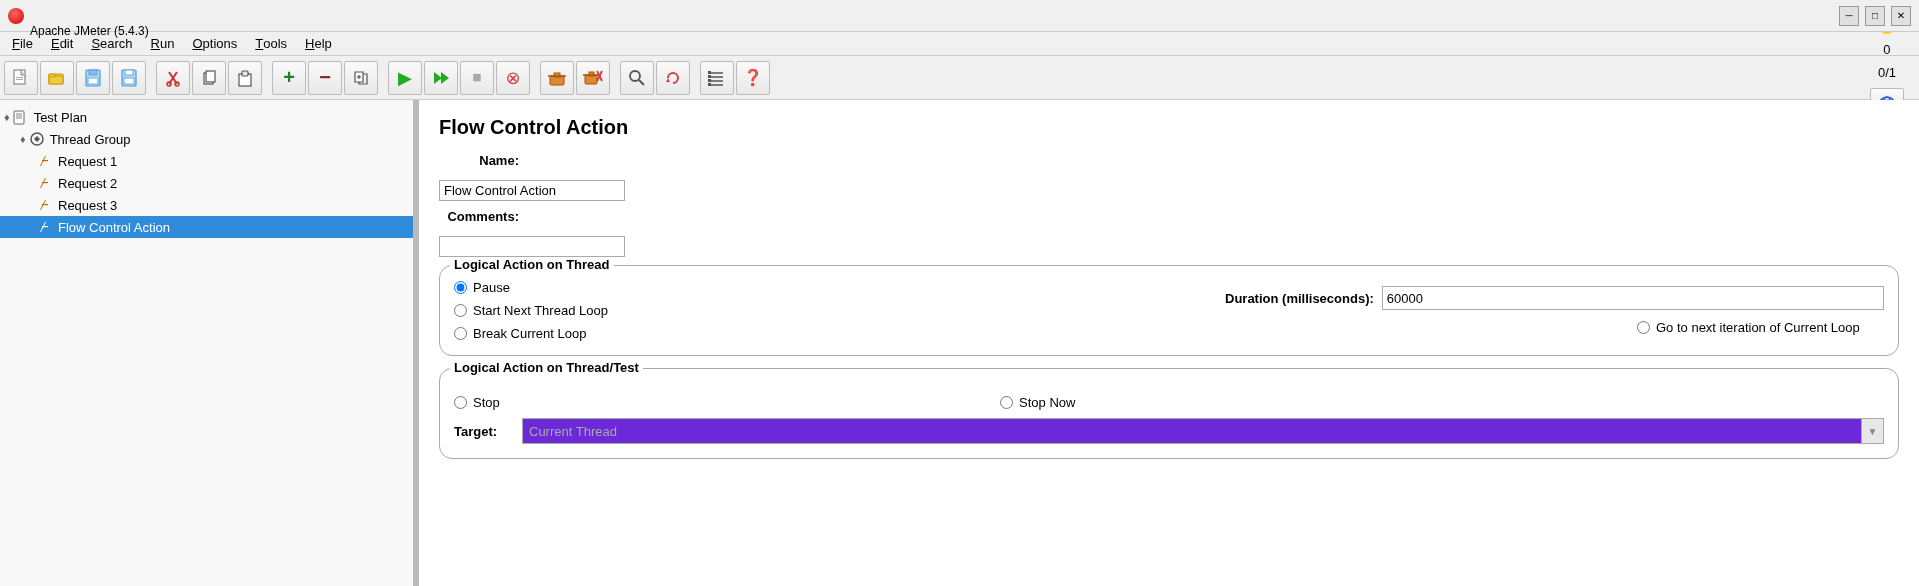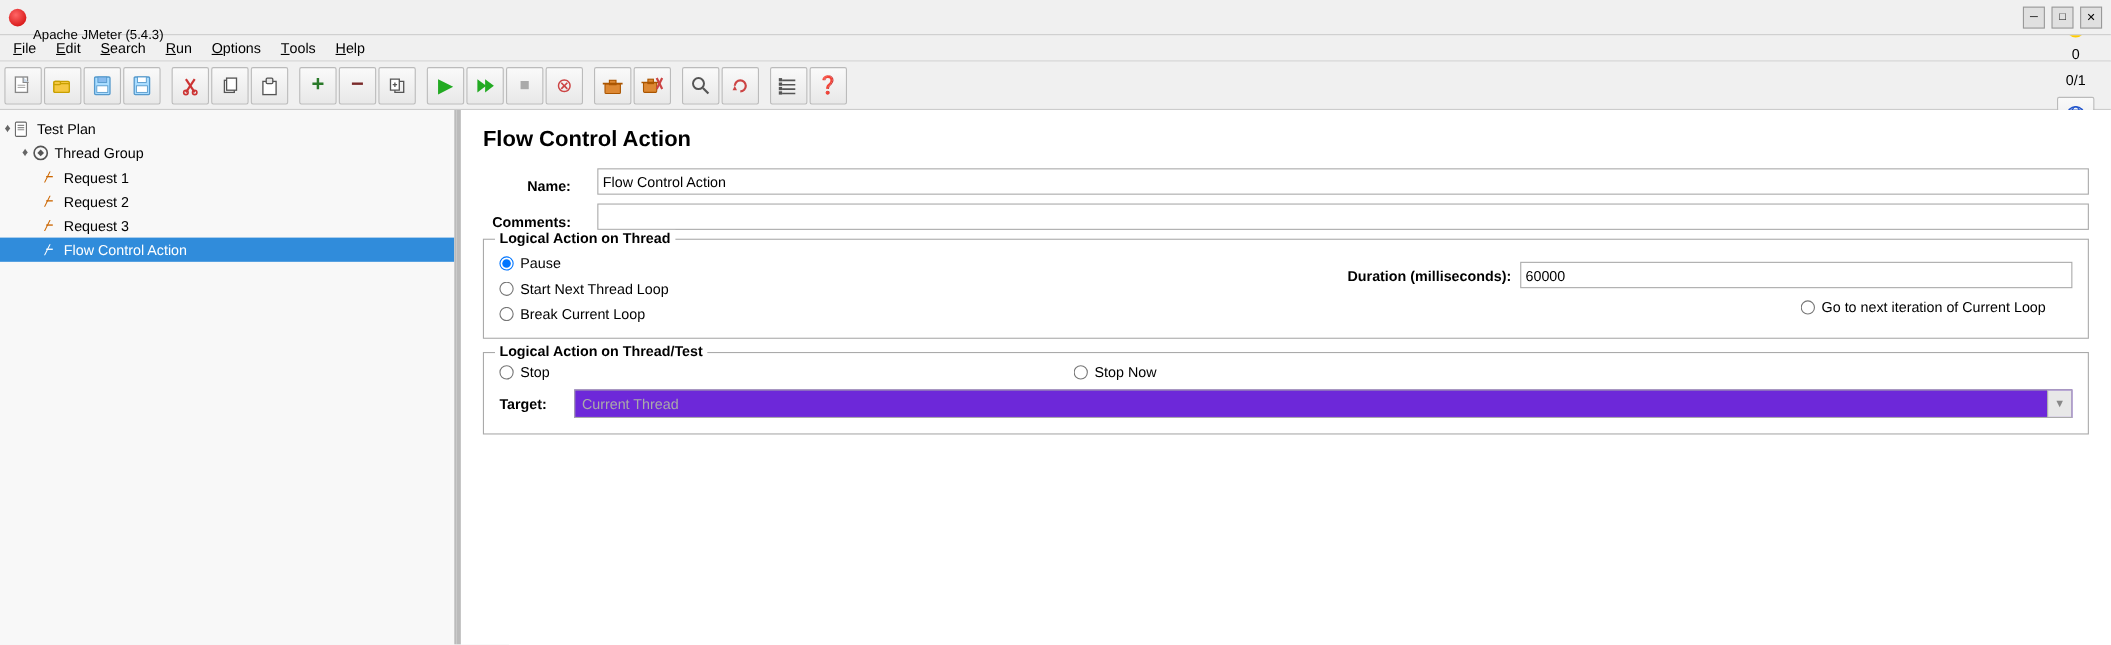--- a/index.html
+++ b/index.html
@@ -158,42 +158,43 @@
       overflow: auto;
     }
     .panel-title {
       font-size: 20px;
       font-weight: bold;
       margin-bottom: 14px;
       color: #000;
     }
     .field-row {
       display: flex;
-      align-items: flex-end;
+      align-items: flex-start;
       margin-bottom: 8px;
-      gap: 24px;
+      gap: 12px;
+      flex-direction: column;
     }
     .field-label {
       font-weight: bold;
       min-width: 80px;
       text-align: right;
     }
     .field-input {
       flex: 1;
       height: 24px;
       border: 1px solid #aaa;
       padding: 2px 4px;
       font-size: 13px;
       background: #fff;
     }
 
     
     .group-box {
       border: 1px solid #aaa;
-      border-radius: 0;
+      border-radius: 13px;
       padding: 10px 14px 14px;
       margin-bottom: 12px;
       position: relative;
     }
     .group-label {
       position: absolute;
       top: -9px;
       left: 10px;
       background: #fff;
       padding: 0 4px;
@@ -543,21 +544,21 @@
               <input type="radio" name="thread-action" class="radio-input" style="">
               <span>Go to next iteration of Current Loop</span>
             </label>
           </div>
         </div>
       </div>
     </div>
 
     <div class="group-box">
       <span class="group-label">Logical Action on Thread/Test</span>
-      <div style="display:flex; align-items:center; gap:40px; margin-top:0;">
+      <div style="display:flex; align-items:center; gap:64px; margin-top:16px;">
         <label class="radio-item">
           <input type="radio" name="test-action" class="radio-input" style="">
           <span>Stop</span>
         </label>
         <div style="flex:1;"></div>
         <label class="radio-item">
           <input type="radio" name="test-action" class="radio-input" style="">
           <span>Stop Now</span>
         </label>
         <div style="flex:2;"></div>

